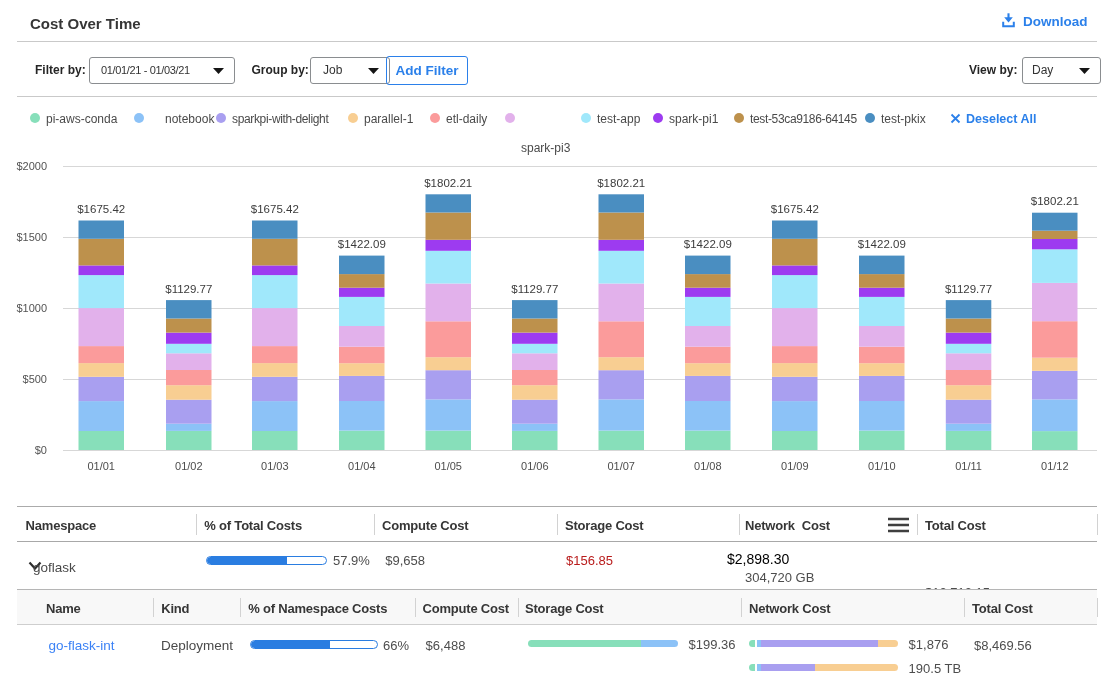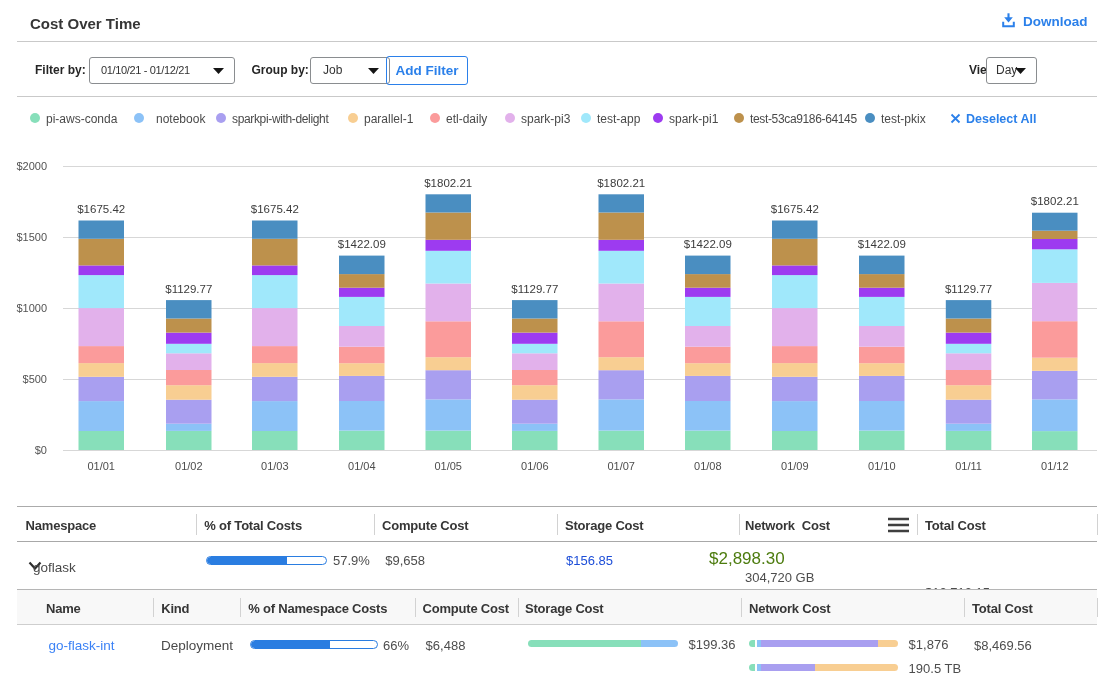--- a/index.html
+++ b/index.html
@@ -16,53 +16,53 @@
     <g fill="#2b80ea">
       <rect x="6.45" y="0.3" width="2.1" height="5"></rect>
       <path d="M3.2 4.2 h8.6 L7.5 9.4 Z"></path>
       <path d="M1.2 8.8 v5.4 h12.6 v-5.4 h-2 v3.4 H3.2 V8.8 Z"></path>
     </g>
   </svg>
 <div class="abs " style="left:1023px;top:21px;transform:translateY(-50%);font-size:13.5px;color:#2b80ea;font-weight:bold;white-space:nowrap">Download</div>
 <div class="abs" style="left:17px;top:41.3px;width:1080px;height:1px;background:#c9c9c9"></div>
 <div class="abs " style="left:35px;top:70px;transform:translateY(-50%);font-size:12px;color:#262626;font-weight:bold;white-space:nowrap">Filter by:</div>
 <div class="abs sel" style="left:89px;top:56.5px;width:146px;height:27px">
-    <span style="padding-left:11px;font-size:11px;letter-spacing:-0.35px">01/10/21 - 01/12/21</span>
+    <span style="padding-left:11px;font-size:11px;letter-spacing:-0.35px">01/01/21 - 01/03/21</span>
     <svg width="11" height="6" viewBox="0 0 11 6" style="position:absolute;right:10px;top:10.5px">
       <path d="M0 0 h11 L5.5 6 Z" fill="#151515"></path>
     </svg>
   </div>
 <div class="abs " style="left:251.5px;top:70px;transform:translateY(-50%);font-size:12px;color:#262626;font-weight:bold;white-space:nowrap">Group by:</div>
 <div class="abs sel" style="left:310px;top:56.5px;width:80px;height:27px">
     <span style="padding-left:12px">Job</span>
     <svg width="11" height="6" viewBox="0 0 11 6" style="position:absolute;right:10px;top:10.5px">
       <path d="M0 0 h11 L5.5 6 Z" fill="#151515"></path>
     </svg>
   </div>
 <div class="abs" style="left:386px;top:55.5px;width:82px;height:29px;border:1.5px solid #2b80ea;border-radius:3px;box-sizing:border-box;display:flex;align-items:center;justify-content:center;font-size:13.5px;font-weight:bold;color:#2b80ea">Add Filter</div>
 <div class="abs " style="left:969px;top:70px;transform:translateY(-50%);font-size:12px;color:#262626;font-weight:bold;white-space:nowrap">View by:</div>
-<div class="abs sel" style="left:986px;top:56.5px;width:51px;height:27px">
+<div class="abs sel" style="left:1022px;top:56.5px;width:79px;height:27px">
     <span style="padding-left:9px">Day</span>
     <svg width="11" height="6" viewBox="0 0 11 6" style="position:absolute;right:10px;top:10.5px">
       <path d="M0 0 h11 L5.5 6 Z" fill="#151515"></path>
     </svg>
   </div>
 <div class="abs" style="left:17px;top:95.7px;width:1080px;height:1px;background:#c9c9c9"></div>
 <span class="ldot" style="left:30px;background:#87dfba"></span>
 <span class="llab" style="left:46px;">pi-aws-conda</span>
 <span class="ldot" style="left:134px;background:#8cc2f7"></span>
-<span class="llab" style="left:156px;">notebook</span>
+<span class="llab" style="left:165px;">notebook</span>
 <span class="ldot" style="left:216px;background:#a99ff0"></span>
 <span class="llab" style="left:232px;letter-spacing:-0.35px;">sparkpi-with-delight</span>
 <span class="ldot" style="left:348px;background:#f8ce92"></span>
 <span class="llab" style="left:364px;">parallel-1</span>
 <span class="ldot" style="left:430px;background:#fb9b9b"></span>
 <span class="llab" style="left:446px;">etl-daily</span>
 <span class="ldot" style="left:505px;background:#e2b1eb"></span>
-<span class="llab" style="left:521px;">spark-pi3</span>
+<span class="llab" style="left:521px;margin-top:29px;">spark-pi3</span>
 <span class="ldot" style="left:581px;background:#a0e8fb"></span>
 <span class="llab" style="left:597px;">test-app</span>
 <span class="ldot" style="left:653px;background:#9d3bf0"></span>
 <span class="llab" style="left:669px;">spark-pi1</span>
 <span class="ldot" style="left:734px;background:#bd914c"></span>
 <span class="llab" style="left:750px;letter-spacing:-0.35px;">test-53ca9186-64145</span>
 <span class="ldot" style="left:865px;background:#4a8ec1"></span>
 <span class="llab" style="left:881px;">test-pkix</span>
 <svg class="abs" style="left:950px;top:113px" width="11" height="11" viewBox="0 0 11 11">
     <path d="M1.5 1.5 L9.5 9.5 M9.5 1.5 L1.5 9.5" stroke="#2b80ea" stroke-width="1.8"></path>
@@ -243,22 +243,22 @@
 <div class="abs" style="left:17px;top:540.5px;width:1080px;height:1px;background:#a8a8a8"></div>
 <svg class="abs" style="left:28px;top:561px" width="14" height="9" viewBox="0 0 14 9">
     <path d="M1.5 1.5 L7 7.5 L12.5 1.5" stroke="#2e2e2e" stroke-width="2.2" fill="none"></path>
   </svg>
 <div class="abs " style="left:33px;top:566.5px;transform:translateY(-50%);font-size:13.5px;color:#4a4a4a;white-space:nowrap">goflask</div>
 <div class="abs pbar" style="left:206px;top:556px;width:121px;height:8.5px">
     <div style="width:80px;height:100%;background:#2a7de1;border-radius:4px 0 0 4px"></div>
   </div>
 <div class="abs " style="left:333px;top:560.3px;transform:translateY(-50%);font-size:13px;color:#4d4d4d;white-space:nowrap">57.9%</div>
 <div class="abs " style="left:385.2px;top:560.3px;transform:translateY(-50%);font-size:13px;color:#4d4d4d;white-space:nowrap">$9,658</div>
-<div class="abs " style="left:566px;top:560.3px;transform:translateY(-50%);font-size:13px;color:#1d4ed8;white-space:nowrap">$156.85</div>
-<div class="abs " style="left:709px;top:558.7px;transform:translateY(-50%);font-size:17px;color:#4d7c0f;white-space:nowrap">$2,898.30</div>
+<div class="abs " style="left:566px;top:560.3px;transform:translateY(-50%);font-size:13px;color:#b91c1c;white-space:nowrap">$156.85</div>
+<div class="abs " style="left:727px;top:558.7px;transform:translateY(-50%);font-size:14px;color:#000000;white-space:nowrap">$2,898.30</div>
 <div class="abs " style="left:745px;top:576.7px;transform:translateY(-50%);font-size:13px;color:#4d4d4d;white-space:nowrap">304,720 GB</div>
 <div class="abs " style="left:925px;top:592px;transform:translateY(-50%);font-size:13px;color:#4d4d4d;white-space:nowrap">$12,713.15</div>
 <div class="abs" style="left:17px;top:589px;width:1080px;height:36px;background:#f8f8f8;border-top:1px solid #b5b5b5;border-bottom:1px solid #cecece;box-sizing:border-box"></div>
 <div class="abs " style="left:46px;top:608.2px;transform:translateY(-50%);font-size:13px;color:#363636;font-weight:bold;letter-spacing:-0.2px;white-space:nowrap">Name</div>
 <div class="abs " style="left:161.2px;top:608.2px;transform:translateY(-50%);font-size:13px;color:#363636;font-weight:bold;letter-spacing:-0.2px;white-space:nowrap">Kind</div>
 <div class="abs " style="left:248.2px;top:608.2px;transform:translateY(-50%);font-size:13px;color:#363636;font-weight:bold;letter-spacing:-0.2px;white-space:nowrap">% of Namespace Costs</div>
 <div class="abs " style="left:422.5px;top:608.2px;transform:translateY(-50%);font-size:13px;color:#363636;font-weight:bold;letter-spacing:-0.2px;white-space:nowrap">Compute Cost</div>
 <div class="abs " style="left:525px;top:608.2px;transform:translateY(-50%);font-size:13px;color:#363636;font-weight:bold;letter-spacing:-0.2px;white-space:nowrap">Storage Cost</div>
 <div class="abs " style="left:749px;top:608.2px;transform:translateY(-50%);font-size:13px;color:#363636;font-weight:bold;letter-spacing:-0.2px;white-space:nowrap">Network Cost</div>
 <div class="abs " style="left:972px;top:608.2px;transform:translateY(-50%);font-size:13px;color:#363636;font-weight:bold;letter-spacing:-0.2px;white-space:nowrap">Total Cost</div>

